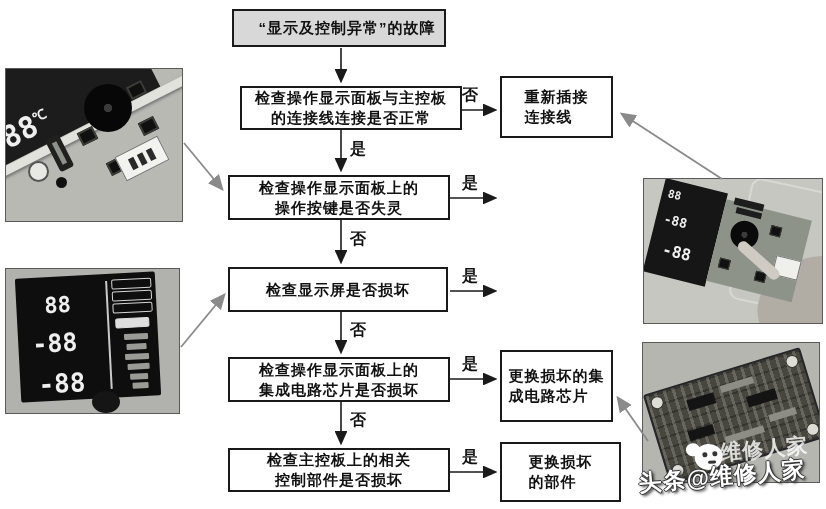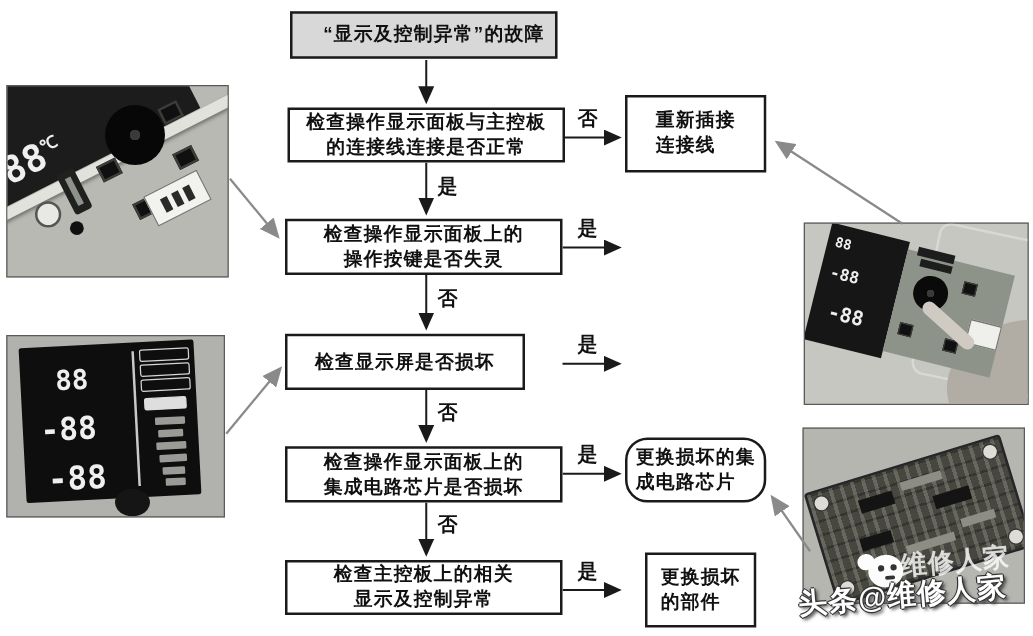--- a/index.html
+++ b/index.html
@@ -118,47 +118,47 @@
     <line x1="450" y1="472" x2="495" y2="472" stroke="#1a1a1a" stroke-width="1.6" marker-end="url(#ab)"></line>
 
     <line x1="184" y1="143" x2="222" y2="189" stroke="#8a8a8a" stroke-width="1.8" marker-end="url(#ag)"></line>
     <line x1="181" y1="347" x2="224" y2="295" stroke="#8a8a8a" stroke-width="1.8" marker-end="url(#ag)"></line>
     <line x1="722" y1="179" x2="622" y2="114" stroke="#8a8a8a" stroke-width="1.8" marker-end="url(#ag)"></line>
     <line x1="648" y1="441" x2="618" y2="398" stroke="#8a8a8a" stroke-width="1.8" marker-end="url(#ag)"></line>
   </svg>
 
   <div class="fbox title" style="left:232px;top:9px;width:214px;height:38px;">“显示及控制异常”的故障</div>
 
-  <div class="fbox" style="left:230px;top:86px;width:222px;height:44px;">检查操作显示面板与主控板
+  <div class="fbox" style="left:240px;top:86px;width:222px;height:44px;">检查操作显示面板与主控板
 的连接线连接是否正常</div>
   <div class="lbl" style="left:462px;top:85px;">否</div>
   <div class="fbox action" style="left:500px;top:76px;width:113px;height:62px;">重新插接
 连接线</div>
   <div class="lbl" style="left:350px;top:139px;">是</div>
 
   <div class="fbox" style="left:228px;top:175px;width:222px;height:45px;">检查操作显示面板上的
 操作按键是否失灵</div>
   <div class="lbl" style="left:462px;top:173px;">是</div>
   <div class="lbl" style="left:350px;top:229px;">否</div>
 
-  <div class="fbox" style="left:228px;top:267px;width:192px;height:45px;">检查显示屏是否损坏</div>
+  <div class="fbox" style="left:228px;top:267px;width:220px;height:45px;">检查显示屏是否损坏</div>
   <div class="lbl" style="left:462px;top:266px;">是</div>
   <div class="lbl" style="left:350px;top:320px;">否</div>
 
   <div class="fbox" style="left:228px;top:357px;width:222px;height:45px;">检查操作显示面板上的
 集成电路芯片是否损坏</div>
   <div class="lbl" style="left:462px;top:354px;">是</div>
-  <div class="fbox action" style="left:500px;top:350px;width:113px;height:52px;border-radius:18px;">更换损坏的集
+  <div class="fbox action" style="left:500px;top:350px;width:113px;height:72px;">更换损坏的集
 成电路芯片</div>
   <div class="lbl" style="left:350px;top:410px;">否</div>
 
   <div class="fbox" style="left:228px;top:448px;width:222px;height:44px;">检查主控板上的相关
-显示及控制异常</div>
+控制部件是否损坏</div>
   <div class="lbl" style="left:462px;top:447px;">是</div>
-  <div class="fbox action" style="left:500px;top:442px;width:89px;height:60px;margin-left:16px;">更换损坏
+  <div class="fbox action" style="left:500px;top:442px;width:121px;height:60px;">更换损坏
 的部件</div>
 
   <div class="photo" id="photoA">
     <div class="pa-disp">
       <span class="seg pa-read"><span>-88</span><span class="unit">℃</span></span>
     </div>
     <div class="pa-strip"></div>
     <div class="pa-buzzer"></div>
     <div class="pa-btn" style="left:122px;top:14px;"></div>
     <div class="pa-btn" style="left:134px;top:50px;"></div>

